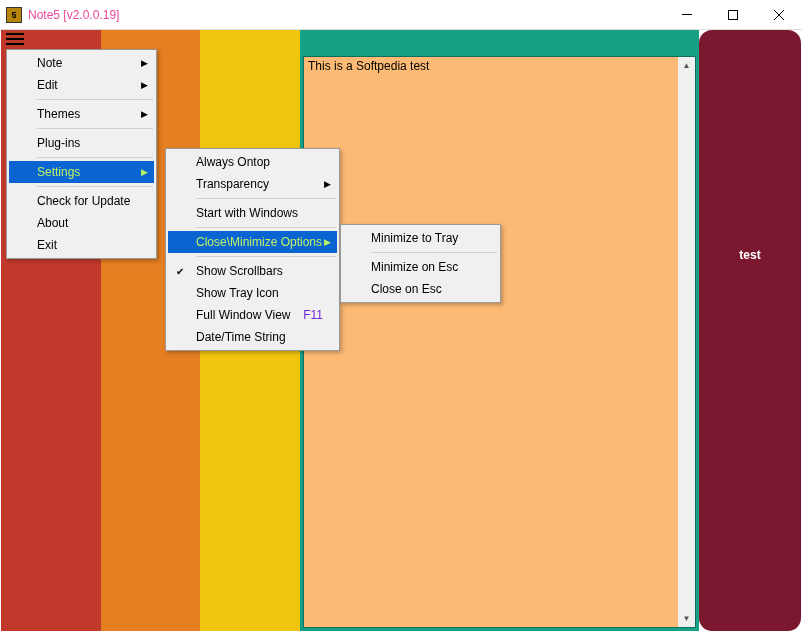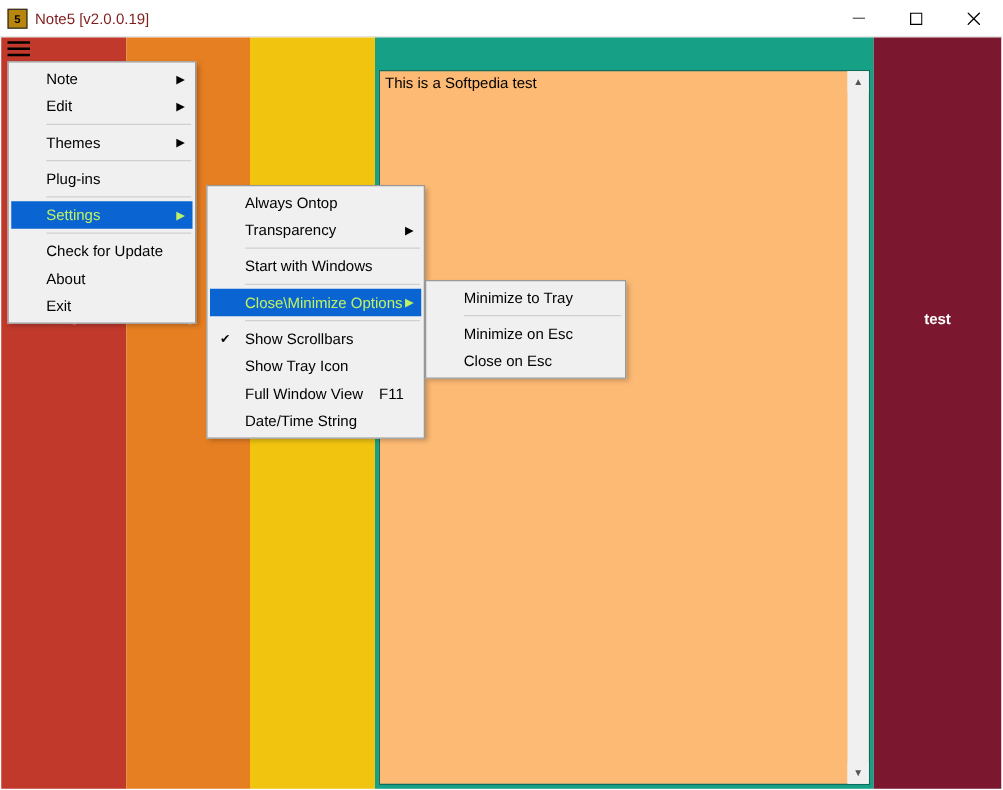--- a/index.html
+++ b/index.html
@@ -1,47 +1,47 @@
 <!DOCTYPE html>
 <html><head>
 <meta charset="utf-8">
 <style>
 * { margin: 0; padding: 0; box-sizing: border-box; font-family: "Segoe UI", Tahoma, sans-serif; font-size: 12px; }
 body { width: 802px; height: 632px; background: #fff; overflow: hidden; position: relative; }
 
 .titlebar { height: 30px; background: #fff; border-bottom: 1px solid #ddd; display: flex; align-items: center; padding-left: 6px; }
 .titlebar .app-icon { width: 16px; height: 16px; background: #b8860b; border: 1px solid #333; display: flex; align-items: center; justify-content: center; font-size: 9px; font-weight: bold; color: #000; margin-right: 6px; }
-.titlebar .title { flex: 1; color: #7f1d1d; }
+.titlebar .title { flex: 1; color: #ec4899; }
 .titlebar .winbtn { width: 46px; height: 30px; display: flex; align-items: center; justify-content: center; cursor: pointer; }
 
 .content { position: absolute; top: 30px; left: 1px; right: 1px; bottom: 1px; display: flex; }
 
 .col { position: relative; color: #fff; font-weight: bold; font-size: 15px; }
 .col .coltitle { position: absolute; top: 4px; left: 0; right: 0; text-align: center; margin-top: 28px; }
 .col .colword { position: absolute; top: 218px; left: 0; right: 0; text-align: center; }
 
 .col1 { width: 100px; background: #c0392b; }
 .col2 { width: 99px; background: #e67e22; }
 .col3 { width: 100px; background: #f1c40f; }
 .col4 { width: 399px; background: #16a085; position: relative; }
-.col5 { flex: 1; background: #7b1830; }
+.col5 { flex: 1; background: #7b1830; border-radius: 13px; }
 
 .col4 .textarea { position: absolute; top: 26px; left: 3px; right: 3px; bottom: 3px; background: #fdba74; border: 1px solid #0d6e5e; color: #000; font-weight: normal; padding: 2px 4px; }
 .col4 .textarea .scrollbar { position: absolute; right: 0; top: 0; bottom: 0; width: 17px; background: #f0f0f0; }
 .col4 .textarea .sb-btn { width: 17px; height: 17px; background: #f0f0f0; display: flex; align-items: center; justify-content: center; font-size: 8px; color: #555; }
 
 .hamburger { position: absolute; top: 33px; left: 6px; width: 18px; height: 14px; cursor: pointer; z-index: 20; }
 .hamburger div { height: 2px; background: #000; margin-bottom: 3px; }
 
 .menu { position: absolute; background: #f0f0f0; border: 1px solid #999; box-shadow: 2px 2px 4px rgba(0,0,0,0.25); z-index: 30; padding: 2px; }
 .menu .item { height: 22px; display: flex; align-items: center; padding: 0 20px 0 28px; color: #000; cursor: default; position: relative; white-space: nowrap; }
 .menu .item.highlight { background: #0a64d1; color: #bef264; }
 .menu .item .arrow { position: absolute; right: 6px; font-size: 9px; }
 .menu .item .check { position: absolute; left: 8px; font-size: 10px; }
-.menu .item .shortcut { position: absolute; right: 14px; color: #000000; }
+.menu .item .shortcut { position: absolute; right: 14px; color: #6d28d9; }
 .menu .sep { height: 1px; background: #d0d0d0; margin: 3px 1px 3px 28px; }
 
 #menu-main { top: 49px; left: 6px; width: 151px; }
 #menu-settings { top: 148px; left: 165px; width: 175px; }
 #menu-close { top: 224px; left: 340px; width: 161px; }
 </style>
 </head>
 <body>
 
 <div class="titlebar">

